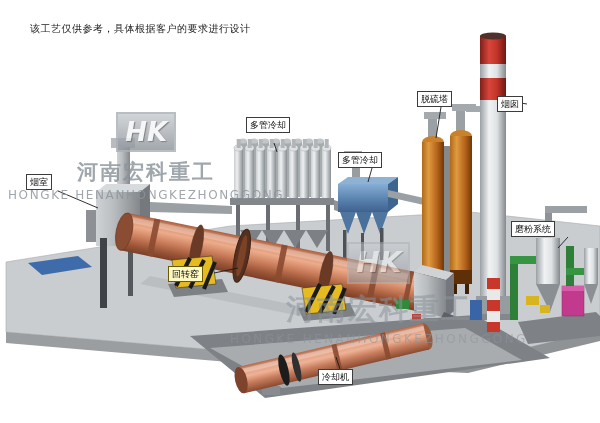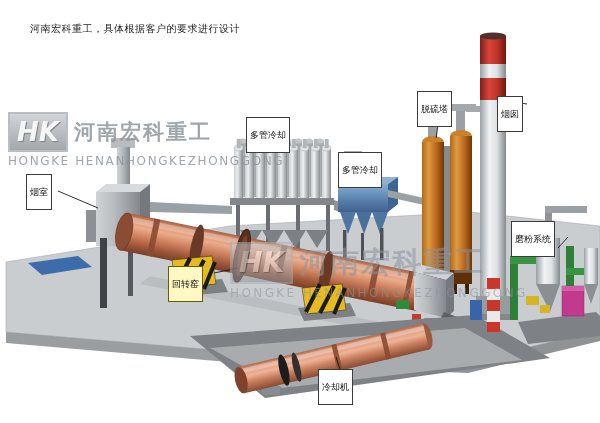--- a/index.html
+++ b/index.html
@@ -9,25 +9,25 @@
     font-family:"DejaVu Sans","Liberation Sans",sans-serif;
   }
   .stage { position:absolute; left:0; top:0; z-index:1; }
   .disclaimer {
     position:absolute; left:30px; top:22px; z-index:6;
     font-size:10px; color:#222; letter-spacing:0.5px; white-space:nowrap;
   }
   .label {
     position:absolute; z-index:5; background:#ffffff;
     border:1px solid #3c3c3c; color:#111;
-    font-size:9px; line-height:12px; padding:11px 3px; white-space:nowrap;
+    font-size:9px; line-height:12px; padding:1px 3px; white-space:nowrap;
   }
   .label.yellow { background:#fef9c3; border-color:#6b5a00; }
   .wm { position:absolute; z-index:4; color:#8b949b; pointer-events:none; }
-  .wm-row { display:flex; align-items:center; gap:6px; }
+  .wm-row { display:flex; align-items:center; gap:6px;flex-direction:column; }
   .wm-hk {
     font-weight:bold; font-style:italic; color:#f3f5f6;
     background:linear-gradient(180deg,#c8ccd0,#8f959b);
     border:2px solid #aab0b5; text-shadow:1px 1px 1px #666;
     padding:2px 7px; display:inline-block;
   }
   .wm-en { font-size:12px; letter-spacing:1.6px; margin-top:2px; white-space:nowrap; }
   .wm-left { left:8px; top:112px; opacity:0.82; }
   .wm-left .wm-hk { font-size:26px; line-height:32px; }
   .wm-left .wm-cn { font-size:21px; font-weight:bold; letter-spacing:2px; }
@@ -278,21 +278,21 @@
     <line x1="214" y1="273" x2="238" y2="268"></line>
     <line x1="274" y1="143" x2="277" y2="152"></line>
     <line x1="372" y1="168" x2="368" y2="182"></line>
     <line x1="441" y1="107" x2="436" y2="138"></line>
     <line x1="527" y1="104" x2="508" y2="101"></line>
     <line x1="568" y1="237" x2="558" y2="248"></line>
     <line x1="340" y1="369" x2="336" y2="357"></line>
   </g>
 </svg>
 
-<div class="disclaimer">河南宏科重工，具体根据客户的要求进行设计</div>
+<div class="disclaimer">该工艺仅供参考，具体根据客户的要求进行设计</div>
 
 <div class="wm wm-left">
   <div class="wm-row">
     <span class="wm-hk">HK</span>
     <span class="wm-cn">河南宏科重工</span>
   </div>
   <div class="wm-en">HONGKE HENANHONGKEZHONGGONG</div>
 </div>
 
 <div class="wm wm-center">

